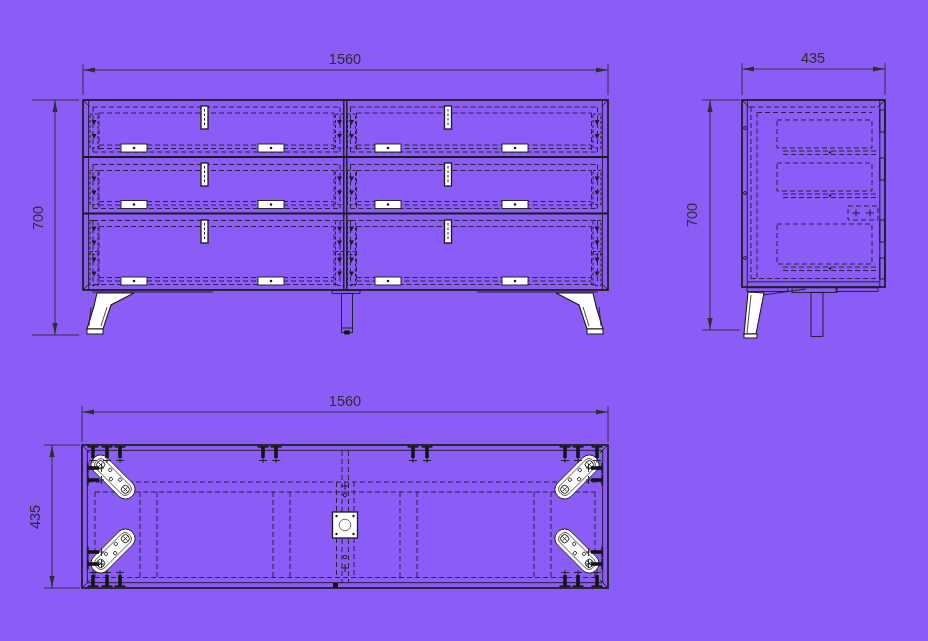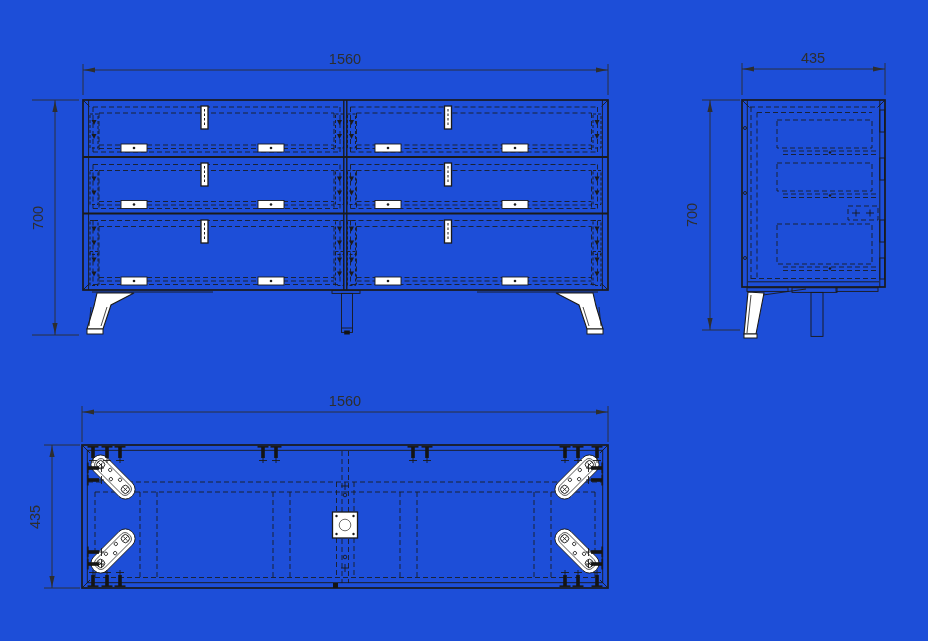--- a/index.html
+++ b/index.html
@@ -1,16 +1,16 @@
 <!DOCTYPE html>
 <html><head>
 <meta charset="utf-8">
 <style>
   html,body{margin:0;padding:0;background:#ffffff;}
-  .canvas-wrap{width:928px;height:641px;background:#1d4ed8;position:relative;overflow:hidden;}
+  .canvas-wrap{width:928px;height:641px;background:#8b5cf6;position:relative;overflow:hidden;}
   svg{display:block;}
   text.dim{font-family:"Liberation Sans", sans-serif;font-size:14.5px;fill:#2e2e2e;}
   .ln{stroke:#1a1a1a;stroke-width:0.9;fill:none;}
   .lnb{stroke:#1a1a1a;stroke-width:1.7;fill:none;}
   .lnm{stroke:#1a1a1a;stroke-width:1.4;fill:none;}
   .sep{stroke:#1a1a1a;stroke-width:2.1;fill:none;}
   .dash{stroke:#1a1a1a;stroke-width:0.85;fill:none;stroke-dasharray:5,3;}
   .dimln{stroke:#2e2e2e;stroke-width:0.9;fill:none;}
   .arrow{fill:#2e2e2e;stroke:none;}
 </style>

